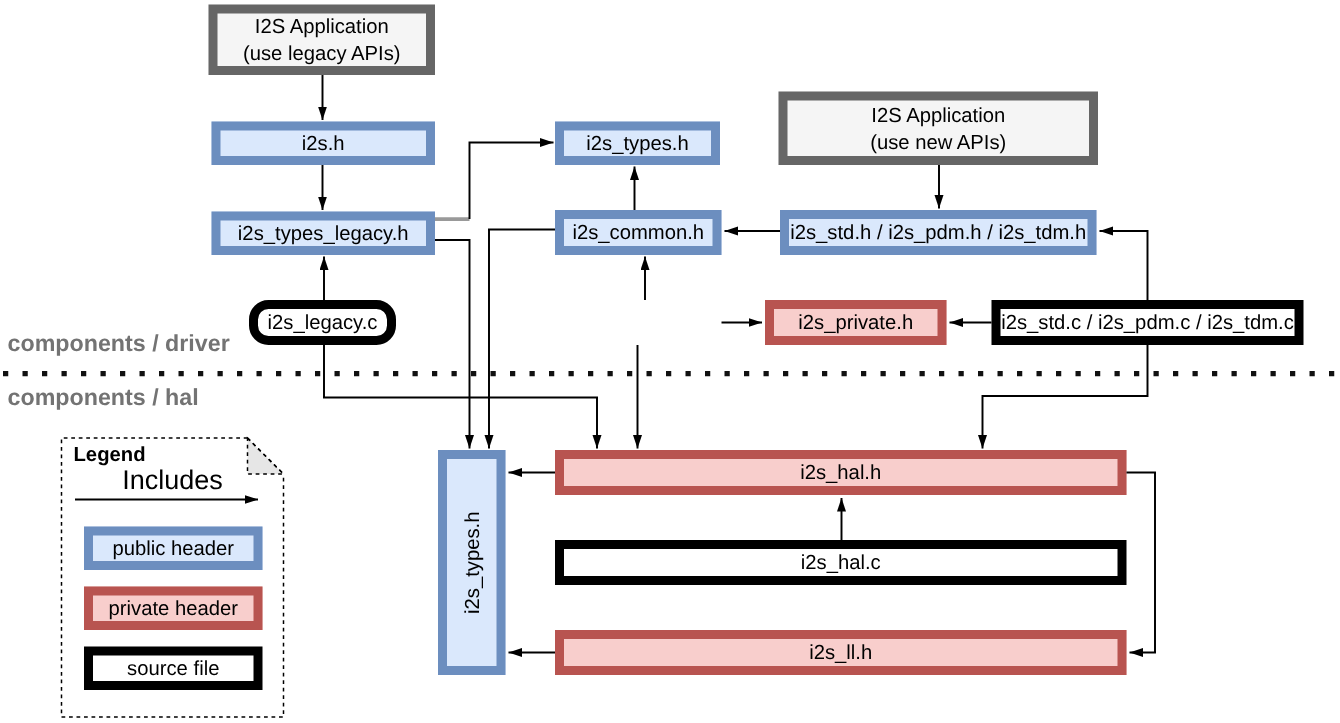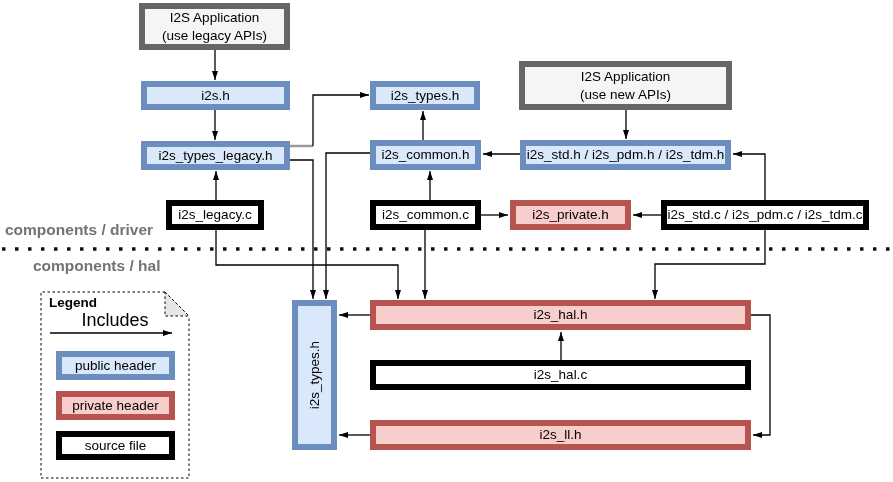--- a/index.html
+++ b/index.html
@@ -14,36 +14,36 @@
   }
   .public{background:#dae8fc;border-color:#6c8ebf;}
   .private{background:#f8cecc;border-color:#b85450;}
   .app{background:#f5f5f5;border-color:#666;flex-direction:column;}
   .source{background:#fff;border-color:#000;}
   .vert span{writing-mode:vertical-rl;transform:rotate(180deg);}
   
   #n-app-legacy{left:139px;top:3px;width:151px;height:47px;}
   #n-i2s-h{left:141px;top:81px;width:149px;height:29px;}
   #n-i2s-types-legacy-h{left:141px;top:141px;width:149px;height:29px;}
-  #n-i2s-legacy-c{left:166px;top:200px;width:98px;height:30px;}
+  #n-i2s-legacy-c{left:166px;top:200px;width:98px;height:30px;border-radius:13px;}
   #n-i2s-types-h{left:370px;top:81px;width:110px;height:29px;}
   #n-i2s-common-h{left:370px;top:140px;width:111px;height:30px;}
   #n-i2s-common-c{left:370px;top:200px;width:111px;height:30px;}
   #n-app-new{left:519px;top:61px;width:213px;height:49px;}
   #n-i2s-std-h{left:520px;top:140px;width:211px;height:30px;}
   #n-i2s-private-h{left:510px;top:200px;width:121px;height:30px;}
   #n-i2s-std-c{left:661px;top:200px;width:208px;height:30px;}
   #n-hal-types-h{left:292px;top:300px;width:45px;height:150px;}
   #n-i2s-hal-h{left:370px;top:300px;width:381px;height:30px;}
   #n-i2s-hal-c{left:370px;top:360px;width:381px;height:30px;}
   #n-i2s-ll-h{left:370px;top:420px;width:381px;height:30px;}
   
   .section-label{position:absolute;left:5px;font-weight:bold;font-size:15.5px;color:#737373;}
   #lbl-driver{top:221px;}
-  #lbl-hal{top:257px;margin-left:28px;}
+  #lbl-hal{top:257px;}
   
   #edges{position:absolute;left:0;top:0;pointer-events:none;}
   
   #legend{position:absolute;left:40px;top:291px;width:150px;height:188px;}
   #legend .item{position:absolute;left:16px;width:119px;height:29px;justify-content:center;}
   #legend-title{position:absolute;left:9px;top:4px;font-weight:bold;font-size:13.5px;}
   #legend-includes{position:absolute;left:0;top:19px;width:100%;text-align:center;font-size:18px;}
   #legend-arrow{position:absolute;left:8px;top:36px;}
   #lg-public{top:60px;}
   #lg-private{top:100px;}
@@ -69,23 +69,20 @@
     <span>i2s_types_legacy.h</span>
   </div>
   <div class="node source" id="n-i2s-legacy-c">
     <span>i2s_legacy.c</span>
   </div>
   <div class="node public" id="n-i2s-types-h">
     <span>i2s_types.h</span>
   </div>
   <div class="node public" id="n-i2s-common-h">
     <span>i2s_common.h</span>
-  </div>
-  <div class="node source" id="n-i2s-common-c">
-    <span>i2s_common.c</span>
   </div>
   <div class="node app" id="n-app-new">
     <span>I2S Application</span>
     <span>(use new APIs)</span>
   </div>
   <div class="node public" id="n-i2s-std-h">
     <span>i2s_std.h / i2s_pdm.h / i2s_tdm.h</span>
   </div>
   <div class="node private" id="n-i2s-private-h">
     <span>i2s_private.h</span>

